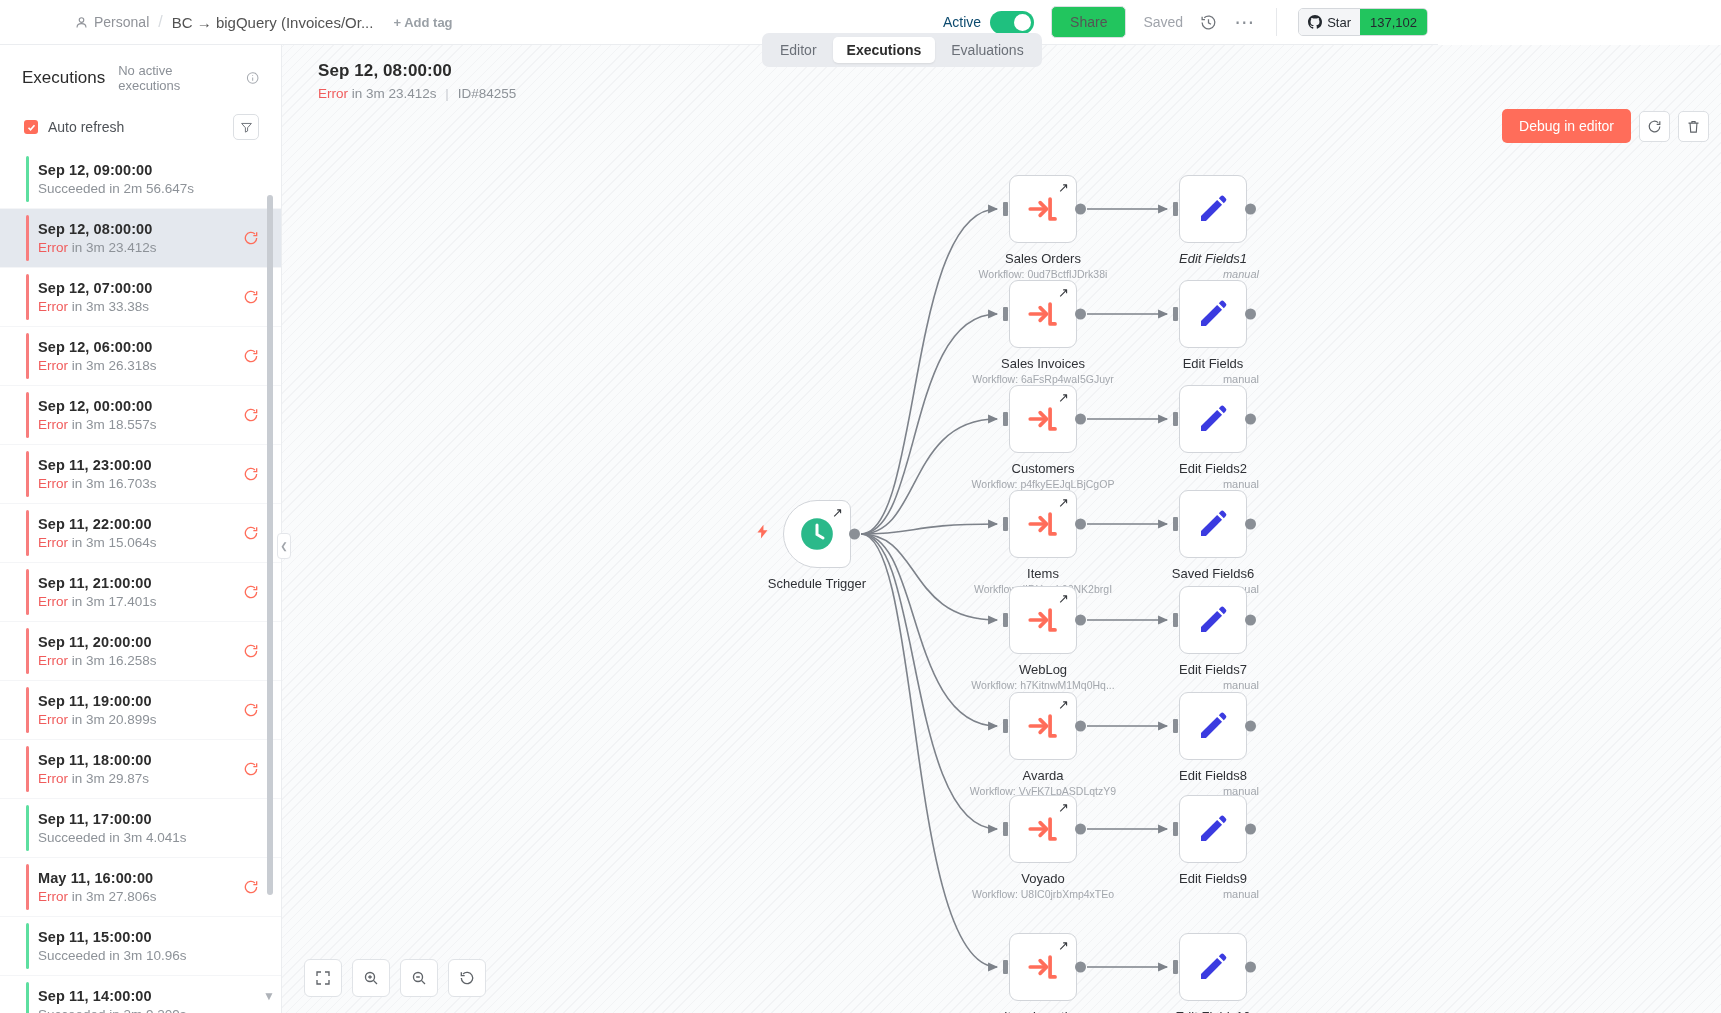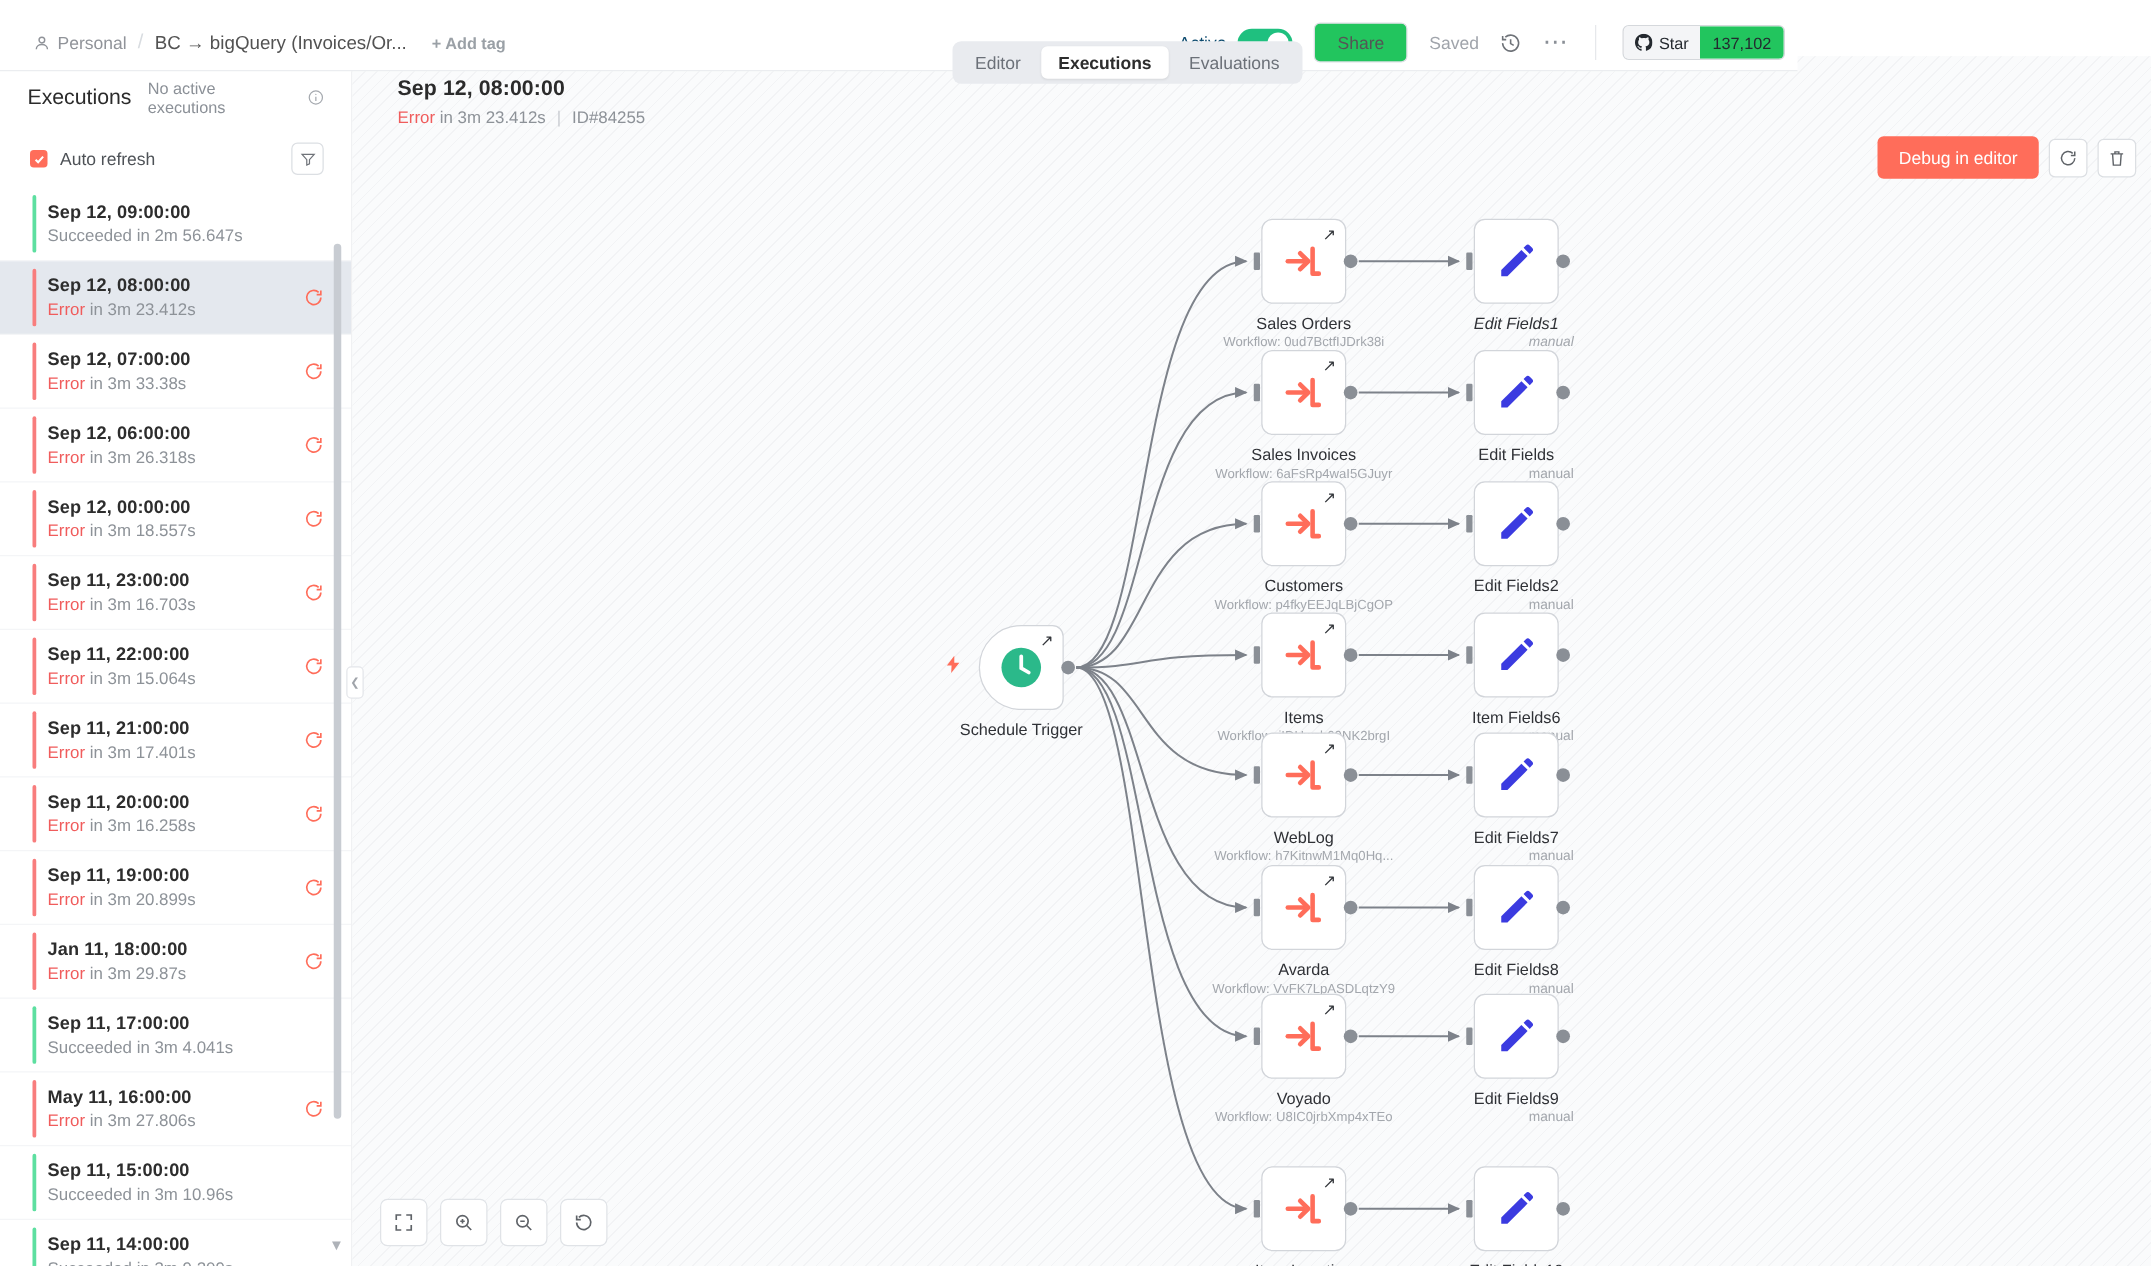--- a/index.html
+++ b/index.html
@@ -5,23 +5,23 @@
   * { box-sizing: border-box; margin: 0; padding: 0; }
   html, body {
     width: 1721px; height: 1013px;
     font-family: "Liberation Sans", sans-serif;
     background: #fff; color: #3b3b3b;
     overflow: hidden;
   }
 
   
   .topbar {
-    position: absolute; top: 12px; left: 0; width: 1438px; height: 45px;
+    position: absolute; top: 0; left: 0; width: 1438px; height: 45px;
     background: #fff; border-bottom: 1px solid #ebedf0;
-    display: flex; align-items: center; z-index: 40;
+    display: flex; align-items: center; z-index: 40; padding-left: 48px;
   }
   .breadcrumb { display: flex; align-items: center; margin-left: 27px; gap: 9px; }
   .bc-person { display: flex; align-items: center; gap: 6px; color: #909399; font-size: 14px; }
   .person-icon { width: 13px; height: 13px; }
   .bc-sep { color: #d8dce0; font-size: 16px; }
   .bc-name { color: #525252; font-size: 15px; font-weight: 400; }
   .add-tag { color: #9aa0a6; font-size: 13px; font-weight: 600; margin-left: 11px; cursor: pointer; }
 
   .topbar-right { margin-left: auto; display: flex; align-items: center; gap: 17px; padding-right: 10px; }
   .active-wrap { display: flex; align-items: center; gap: 9px; }
@@ -360,21 +360,21 @@
           <div class="exec-status"><span class="err">Error</span><span> in 3m 20.899s</span></div>
         </div>
         <svg class="retry-icon" viewBox="0 0 24 24" fill="none" stroke="currentColor" stroke-width="2">
           <path d="M20.5 12a8.5 8.5 0 1 1-2.6-6.1"></path>
           <path d="M20.5 3.5v5h-5"></path>
         </svg>
       </div>
       <div class="exec-item">
         <div class="exec-bar err"></div>
         <div class="exec-texts">
-          <div class="exec-time">Jan 11, 18:00:00</div>
+          <div class="exec-time">Sep 11, 18:00:00</div>
           <div class="exec-status"><span class="err">Error</span><span> in 3m 29.87s</span></div>
         </div>
         <svg class="retry-icon" viewBox="0 0 24 24" fill="none" stroke="currentColor" stroke-width="2">
           <path d="M20.5 12a8.5 8.5 0 1 1-2.6-6.1"></path>
           <path d="M20.5 3.5v5h-5"></path>
         </svg>
       </div>
       <div class="exec-item">
         <div class="exec-bar ok"></div>
         <div class="exec-texts">
@@ -573,21 +573,21 @@
         </div>
         <div class="node" style="left: 897px; top: 445px;">
           <div class="node-box">
             <svg width="32" height="32" viewBox="0 0 24 24" fill="#3b3be0">
               <path d="M3 17.3 15.1 5.2l3.7 3.7L6.7 21H3z"></path>
               <path d="M16.4 3.9l1.4-1.4a1.6 1.6 0 0 1 2.3 0l1.4 1.4a1.6 1.6 0 0 1 0 2.3l-1.4 1.4z"></path>
             </svg>
             <div class="port-in"></div>
             <div class="port-out"></div>
           </div>
-          <div class="node-label">Item Fields6</div>
+          <div class="node-label">Saved Fields6</div>
           <div class="node-sub manual">manual</div>
         </div>
         <div class="node" style="left: 727px; top: 541px;">
           <div class="node-box">
             <svg width="34" height="34" viewBox="0 0 24 24" fill="none" stroke="#ff6d5a" stroke-width="2.6" stroke-linecap="round" stroke-linejoin="round">
               <path d="M3 12h11"></path>
               <path d="M10 7.5 14.5 12 10 16.5"></path>
               <path d="M17 5v14h3.5"></path>
             </svg>
             <div class="port-in"></div>

